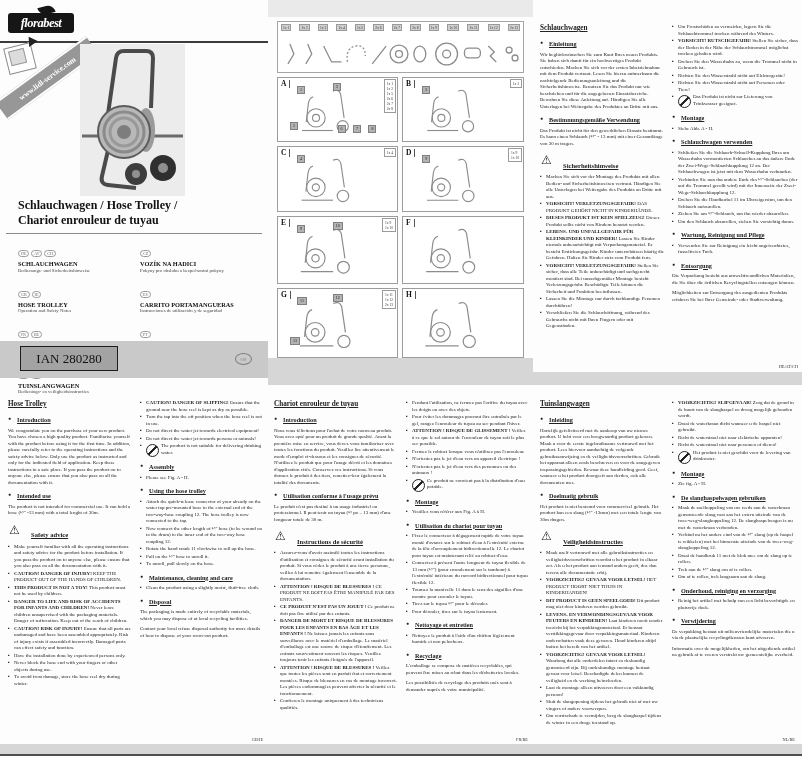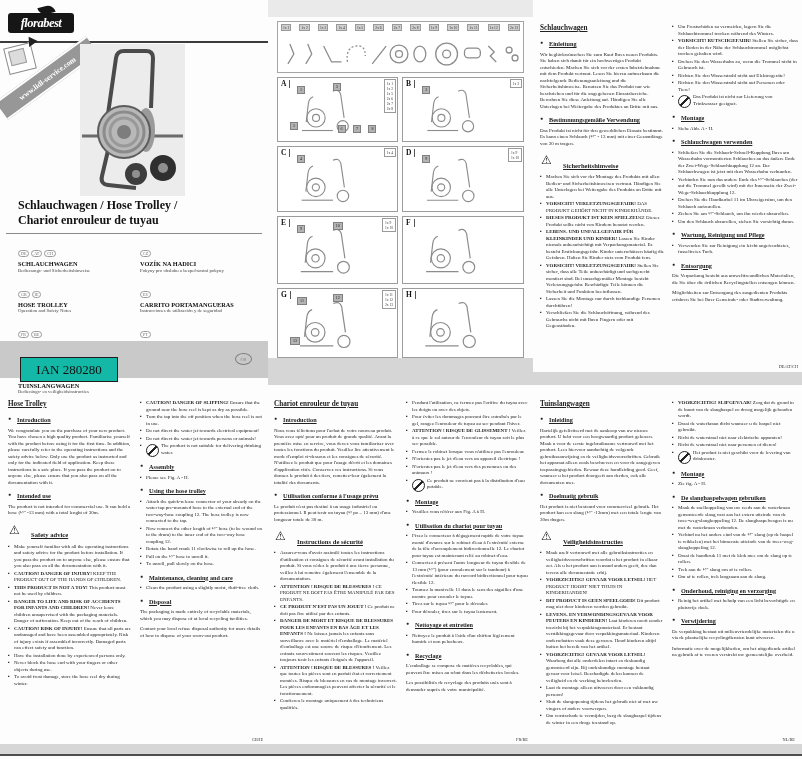--- a/index.html
+++ b/index.html
@@ -29,21 +29,21 @@
   .lang-col{position:absolute;top:241px;}
   .lang-left{left:18px;width:114px;}
   .lang-right{left:140px;width:120px;}
   .lang-entry{margin-bottom:8px;}
   .flags{display:block;margin-bottom:1px;}
   .flags span{display:inline-block;border:1px solid #9a9a9a;border-radius:4px;color:#6a6a6a;
               font-size:4px;line-height:5px;padding:0 2px;margin-right:2px;}
   .lang-name{font-size:6.3px;font-weight:bold;color:#111;line-height:7.5px;}
   .lang-sub{font-size:4.8px;color:#444;line-height:6px;}
   .ian-band{position:absolute;left:0;top:341px;width:268px;height:37px;background:#c9c9c9;}
-  .ian-box{position:absolute;left:20px;top:16px;width:96px;height:23px;background:#14b8a6;border:1.5px solid #1d1d1d;
+  .ian-box{position:absolute;left:20px;top:5px;width:96px;height:23px;background:#a3a3a3;border:1.5px solid #1d1d1d;
            display:flex;align-items:center;justify-content:center;font-size:13px;color:#111;}
   .os-mark{position:absolute;right:16px;top:12px;width:15px;height:10px;border:1px solid #7d7d7d;border-radius:50%;
            font-size:4.5px;color:#7d7d7d;display:flex;align-items:center;justify-content:center;}
 
   
   .mid-topband{position:absolute;left:268px;top:0;width:265px;height:17px;background:#eaeaea;}
   .parts-box{position:absolute;left:277px;top:21px;width:247px;height:52px;background:#fff;border:1px solid #a5a5a5;box-sizing:border-box;}
   .parts-chips{display:flex;justify-content:space-between;padding:2px 3px 0 3px;}
   .part-chip{font-size:3.6px;color:#333;background:#cfcfcf;border:0.5px solid #9a9a9a;padding:0.5px 1px;white-space:nowrap;}
   .parts-sketch{position:absolute;left:0;bottom:1px;width:100%;height:34px;}

